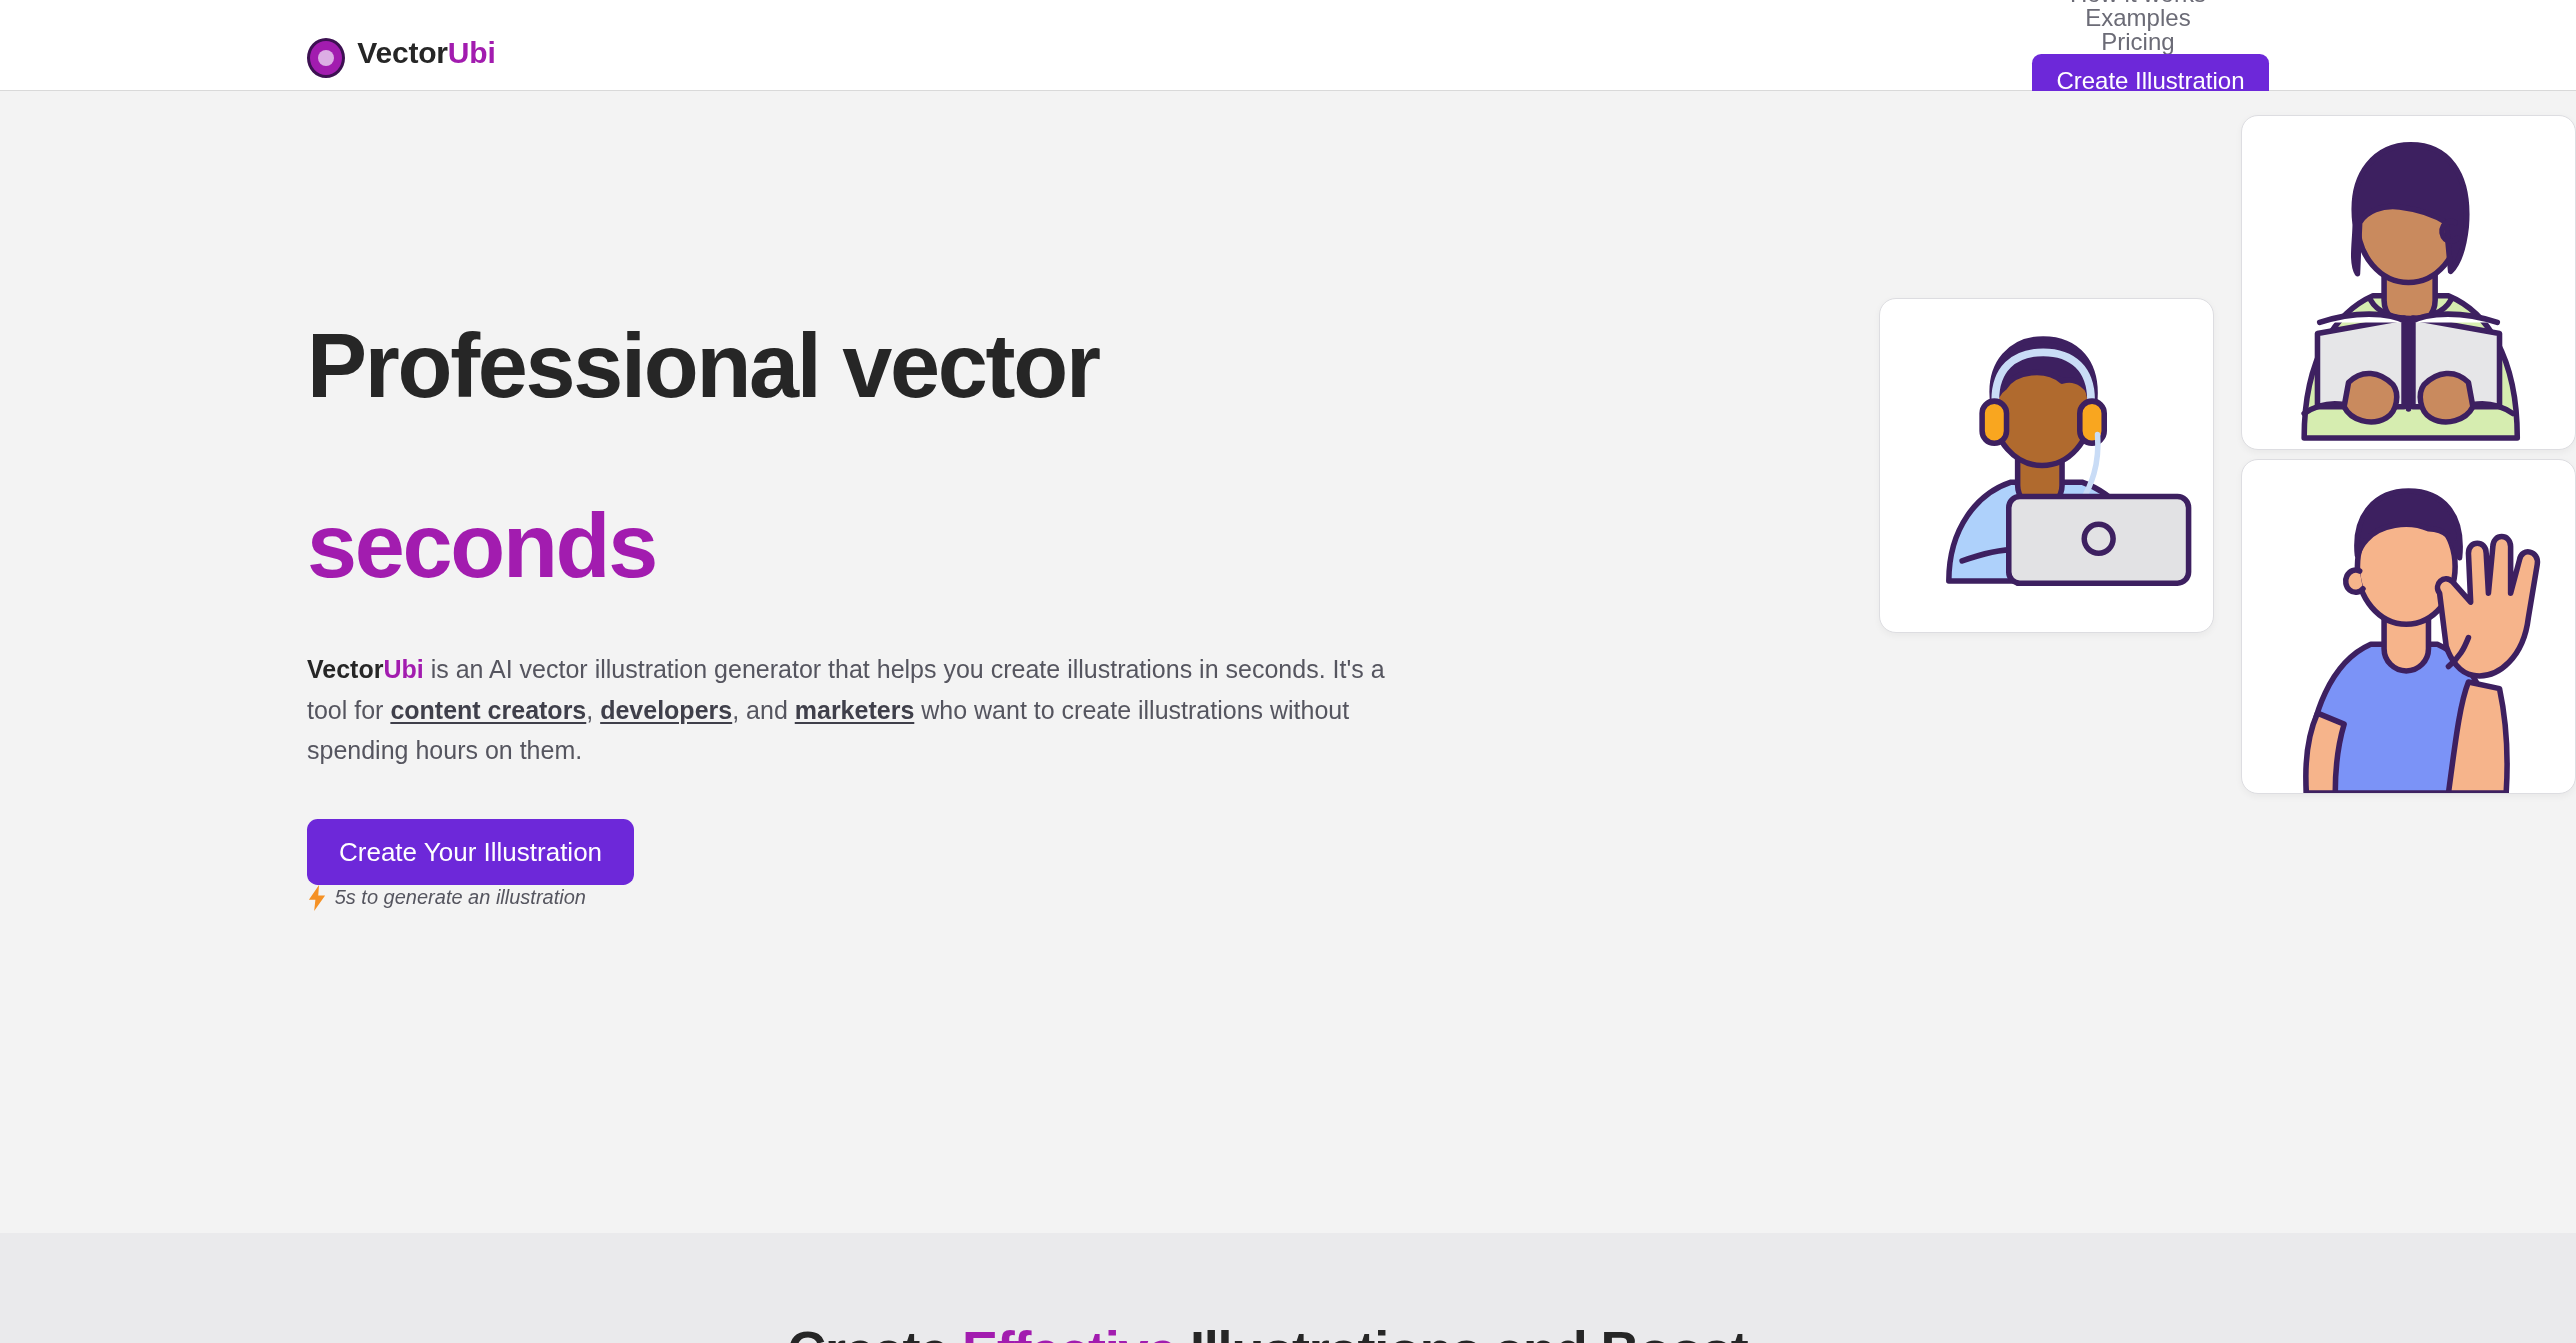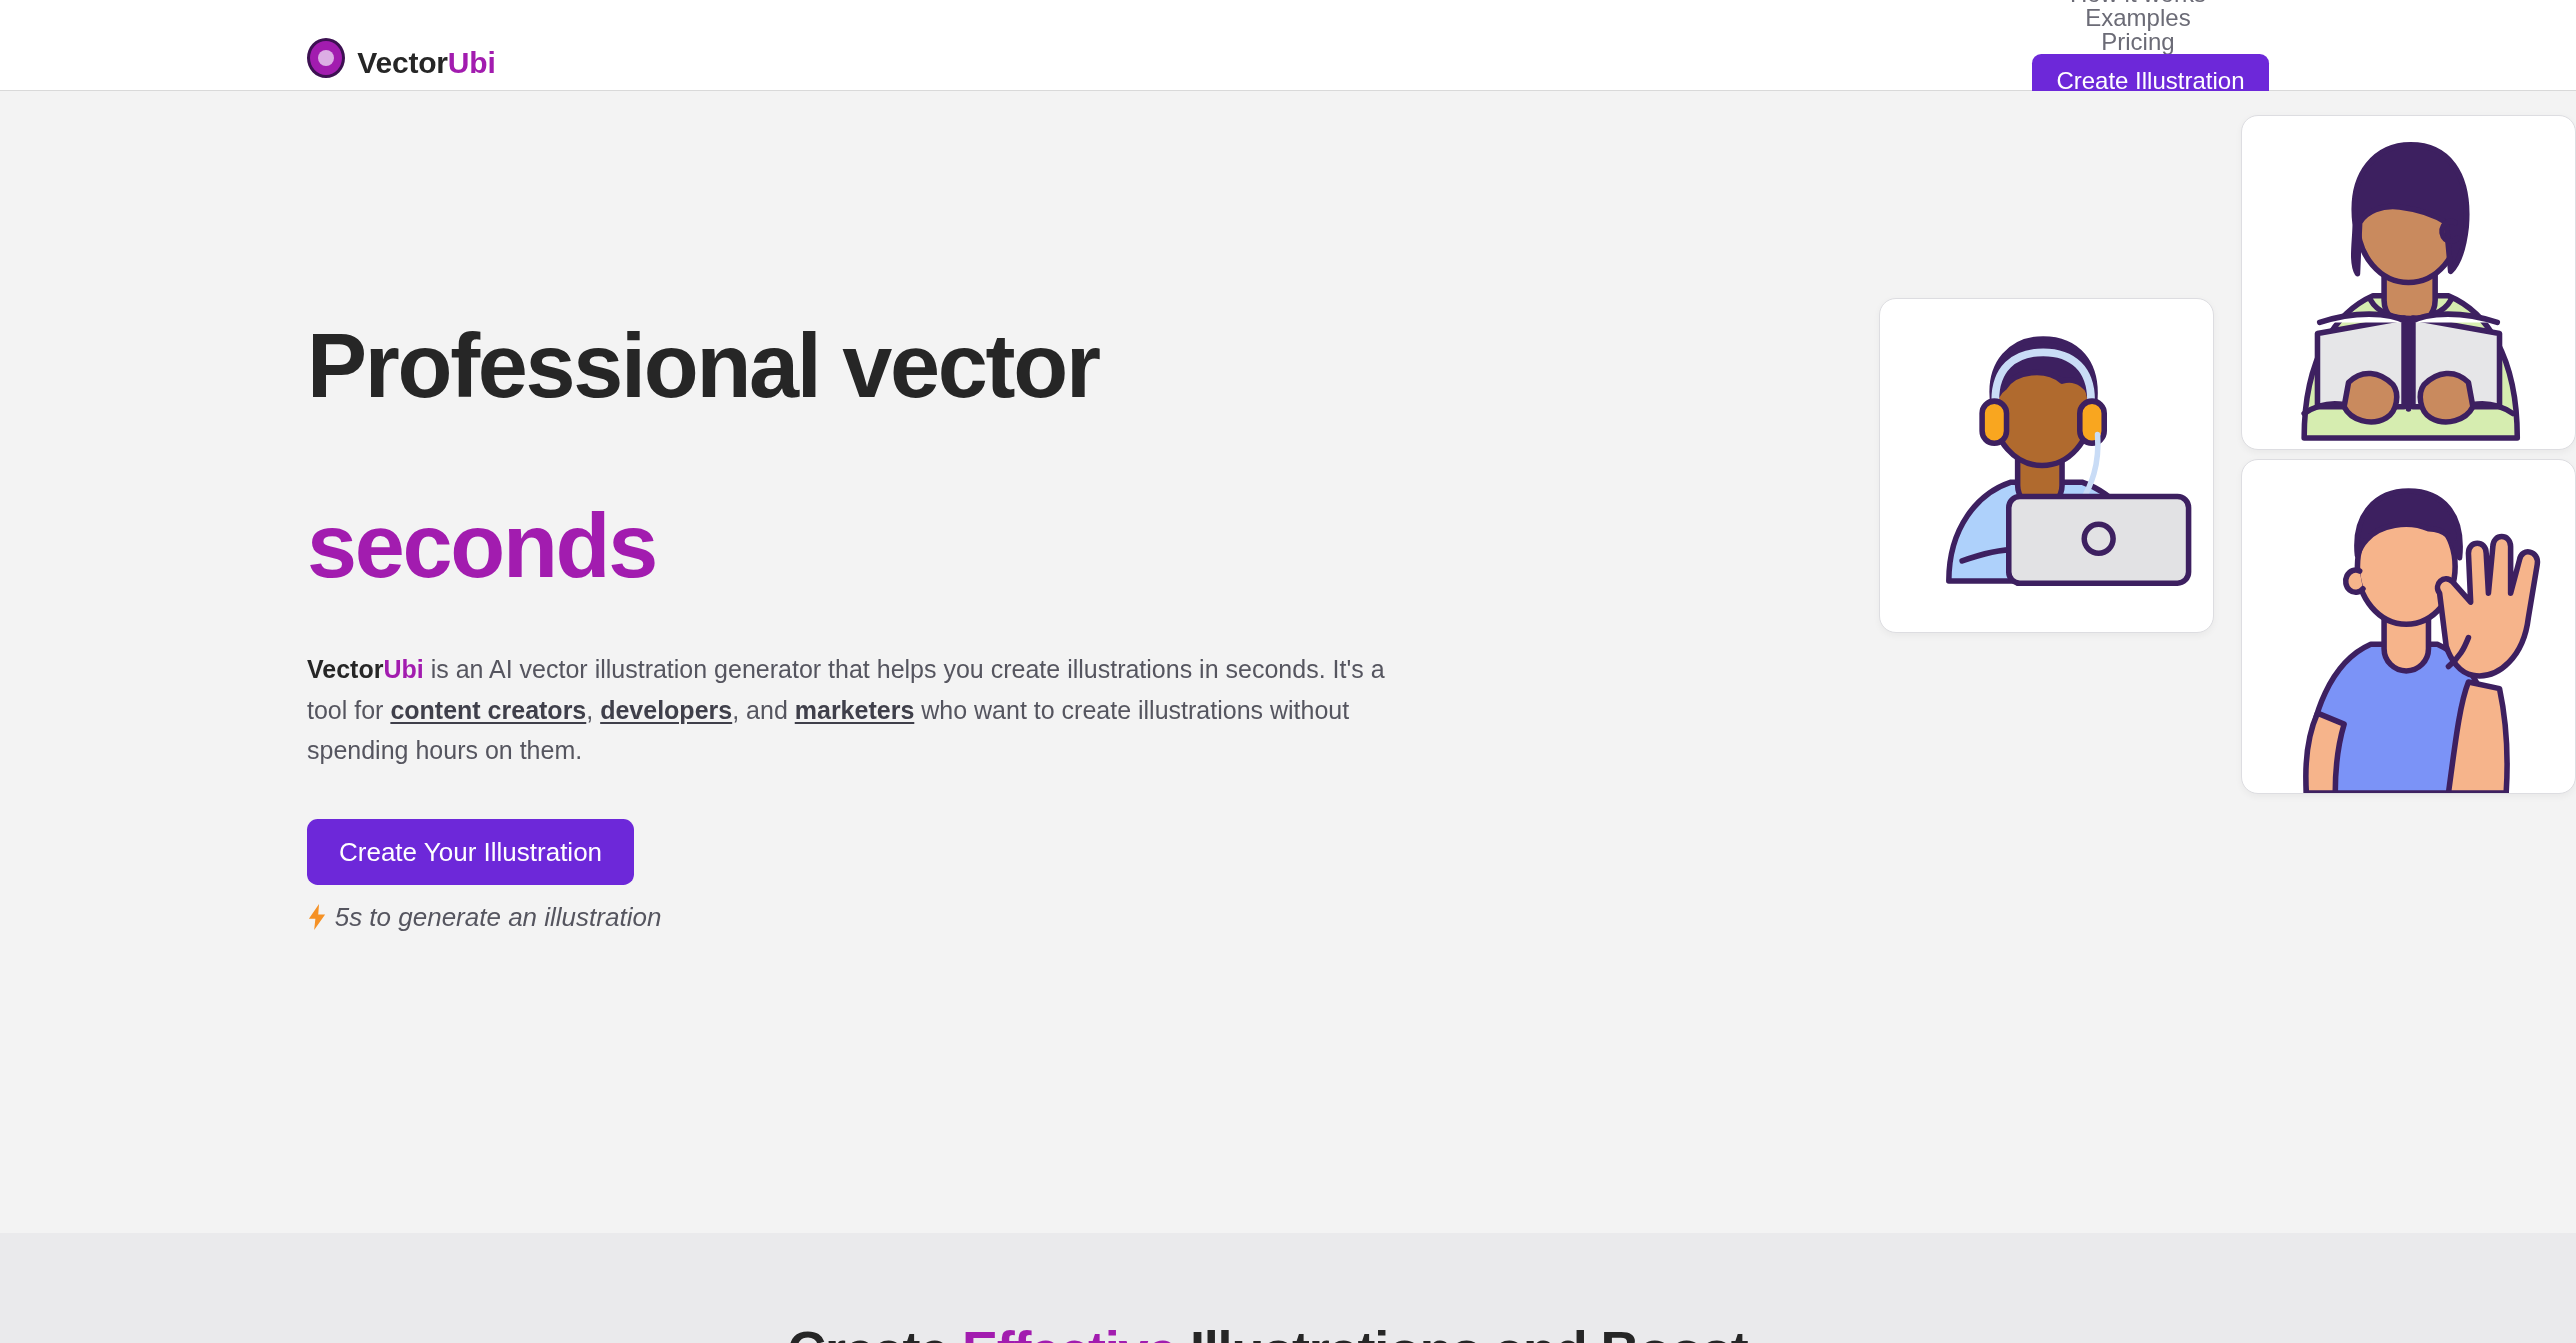--- a/index.html
+++ b/index.html
@@ -22,21 +22,21 @@
     background: #ffffff;
     border-bottom: 1.5px solid #d9d9d9;
     display: flex;
     align-items: center;
     padding: 0 307px 0 307px;
     position: relative;
   }
 
   .brand {
     display: flex;
-    align-items: flex-end;
+    align-items: flex-start;
     gap: 12.3px;
     cursor: pointer;
     text-decoration: none;
     margin-top: 25px;
   }
 
   .brand-mark {
     width: 38px;
     height: 40px;
     border-radius: 50%;
@@ -152,22 +152,21 @@
     font-size: 26px;
     border: none;
     border-radius: 10.7px;
     padding: 20px 32px;
     cursor: pointer;
     font-family: inherit;
     line-height: 1;
   }
 
   .hero-note {
-    margin-top: 17px;
-    font-size: 26px;
+    font-size: 20px;
     font-style: italic;
     color: #55555f;
     display: flex;
     align-items: center;
     gap: 7.7px;
   }
   .bolt-icon { width: 20px; height: 26px; flex: 0 0 auto; }
 
   
   .cards {

